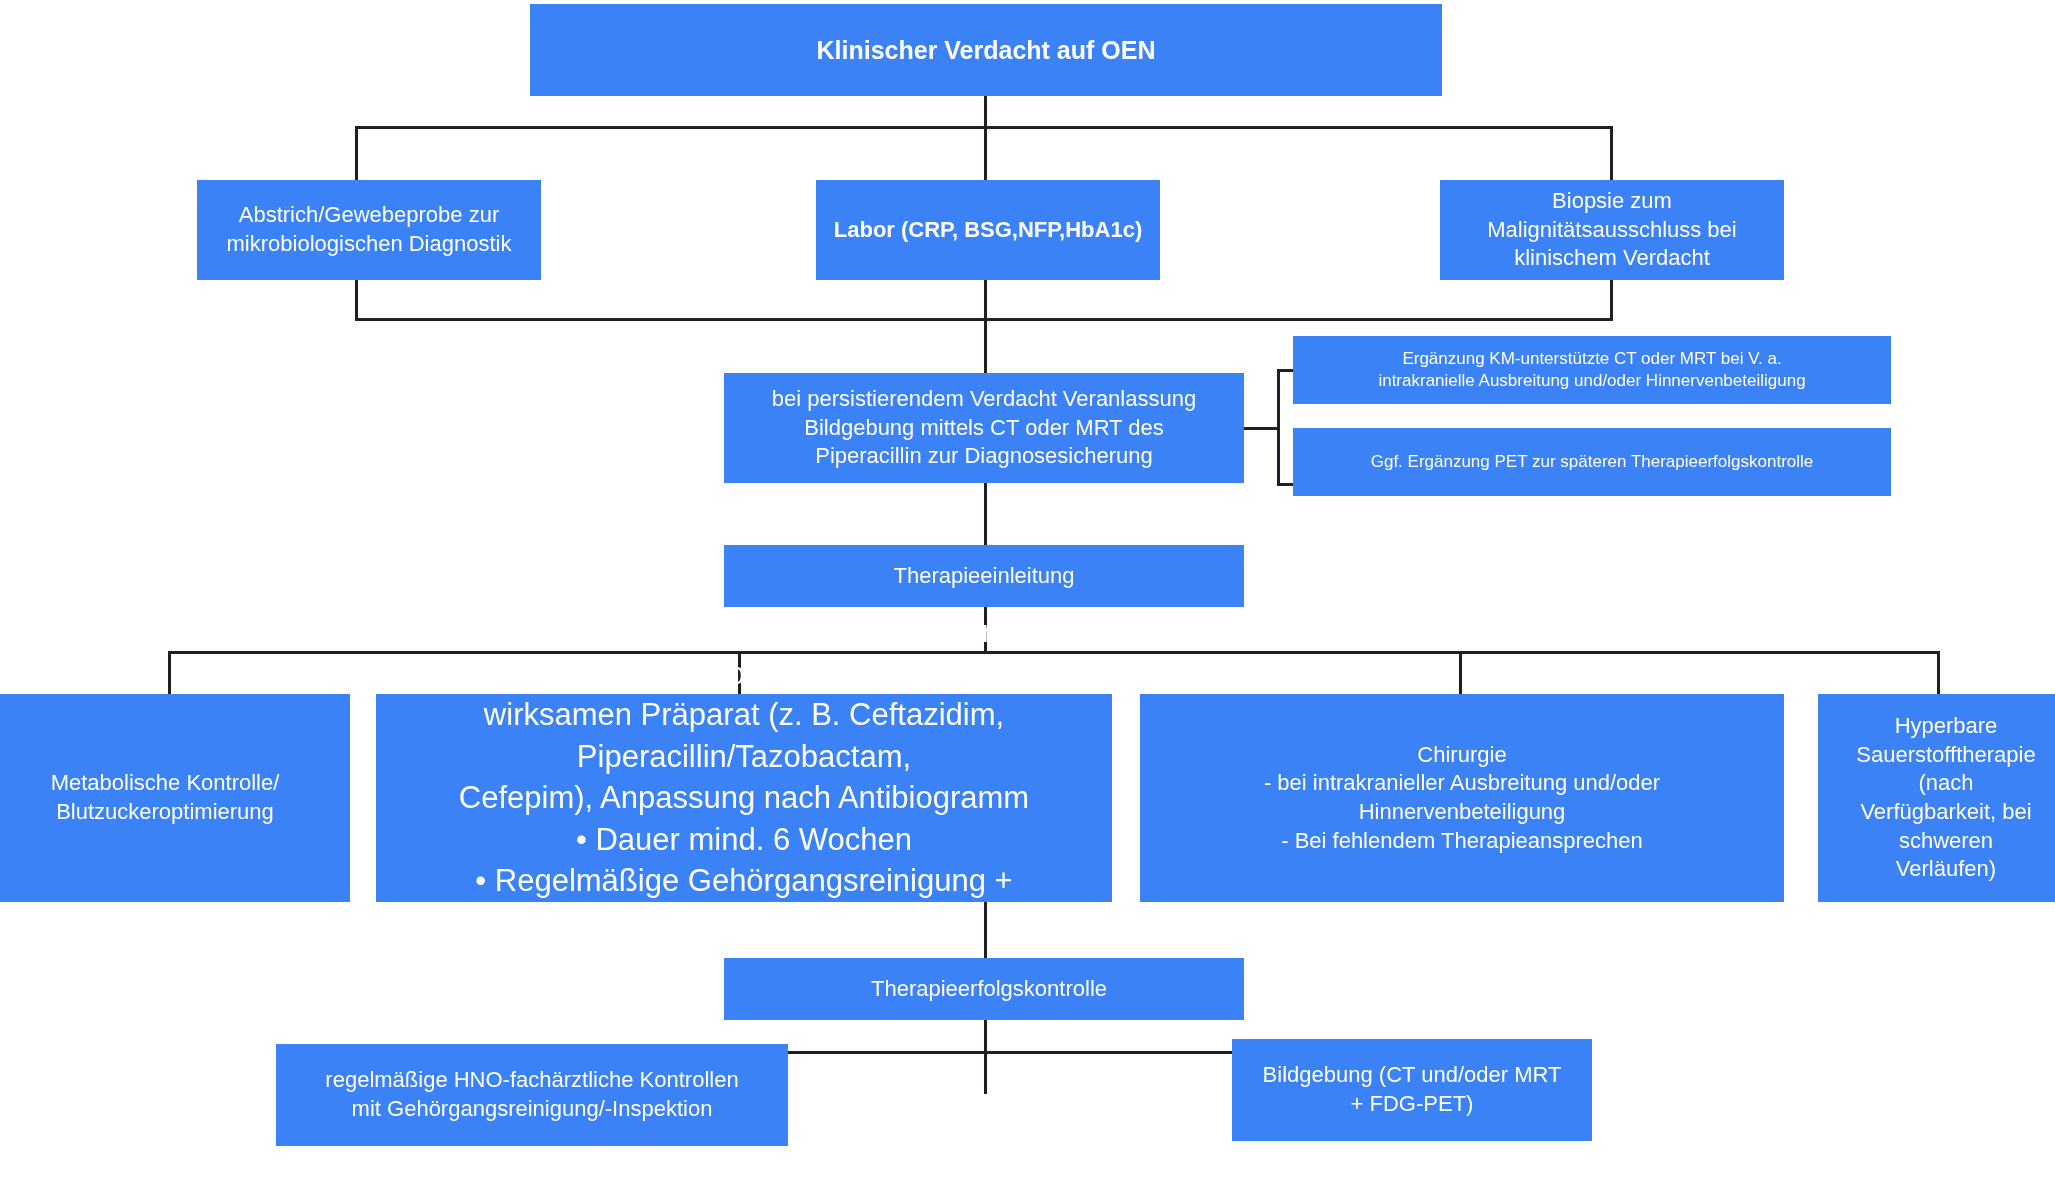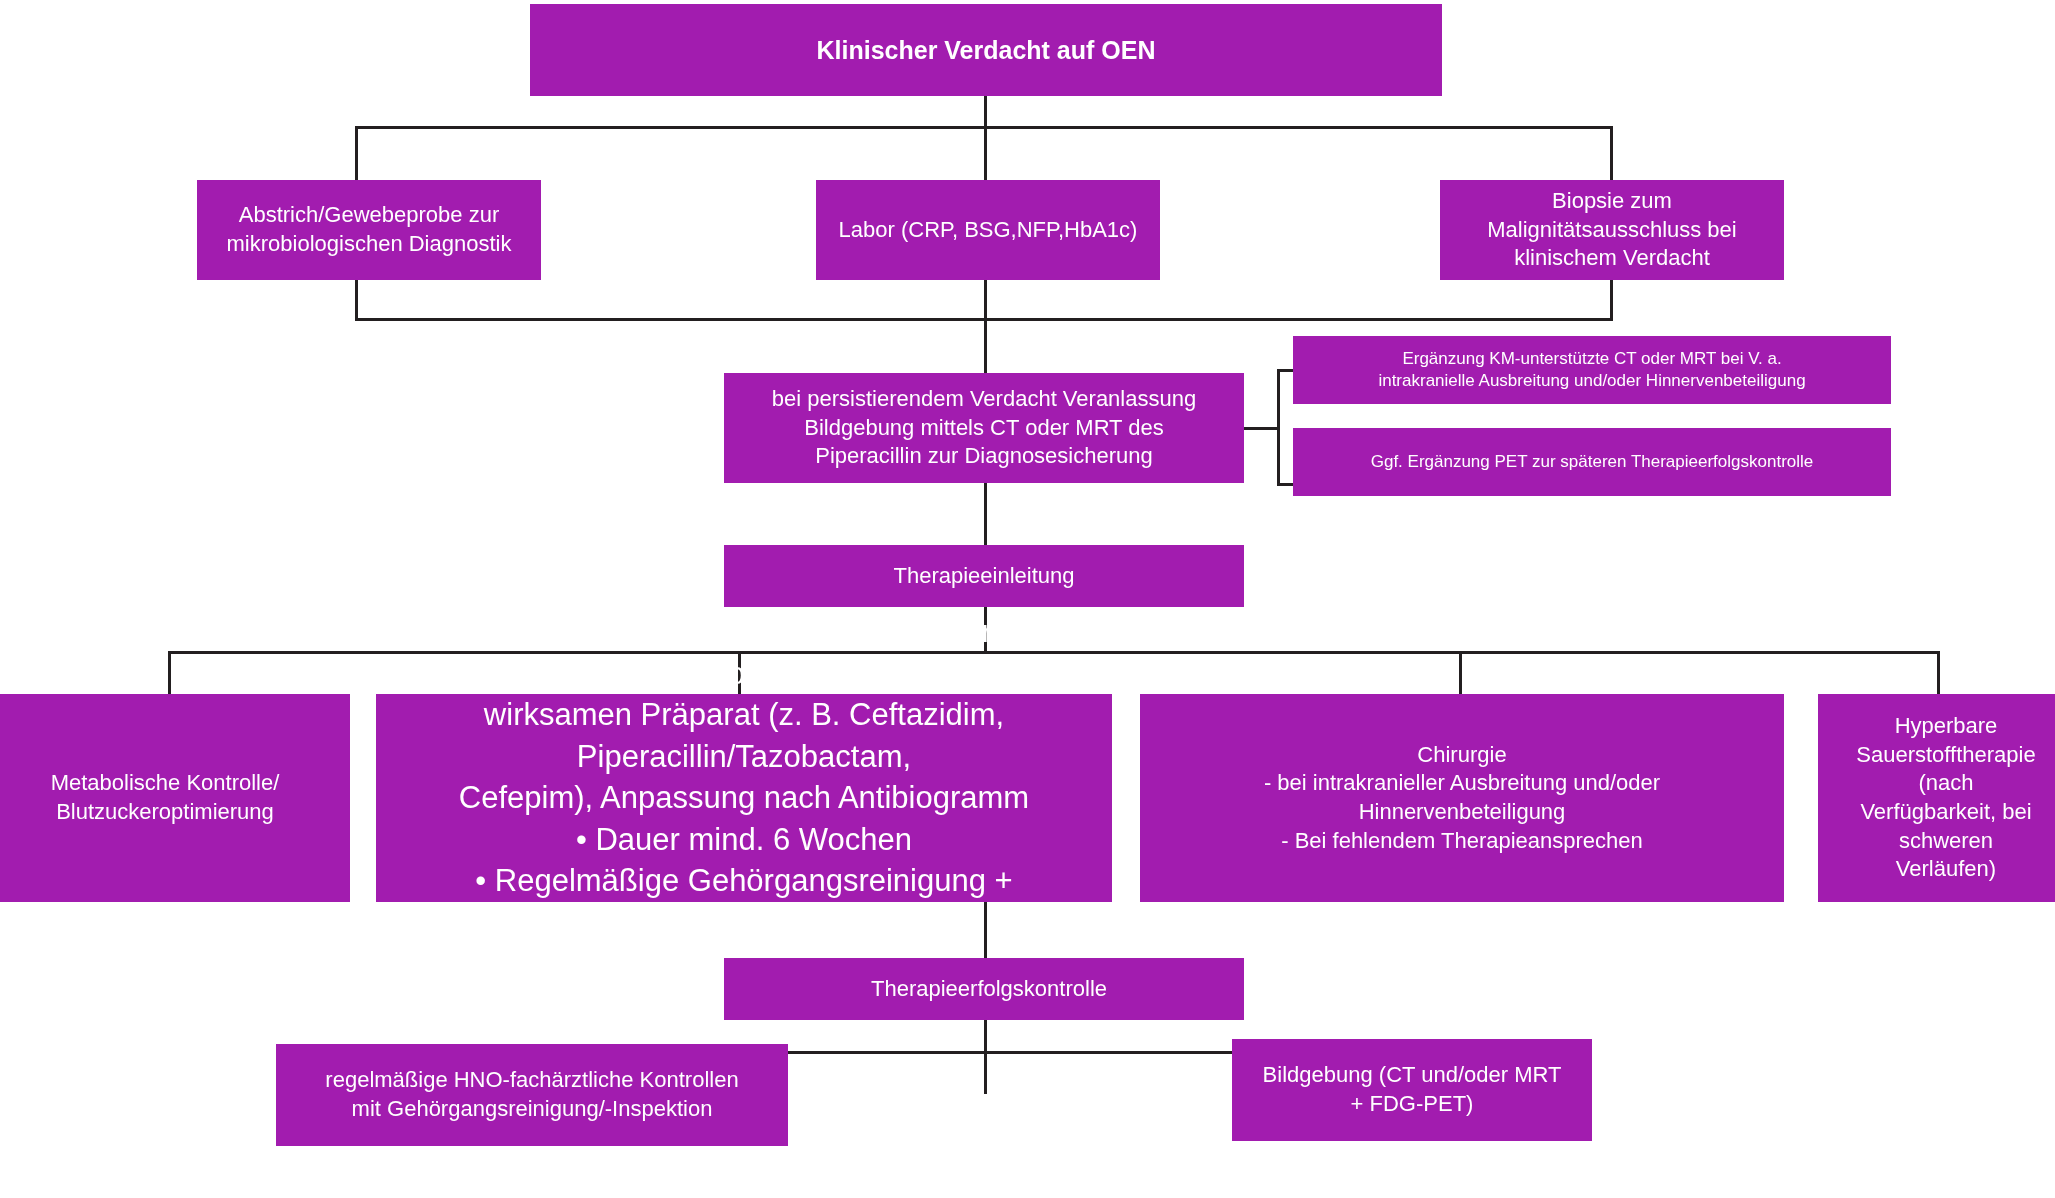--- a/index.html
+++ b/index.html
@@ -10,21 +10,21 @@
     font-family: "Liberation Sans", sans-serif;
   }
   #flow {
     position: relative;
     width: 2055px;
     height: 1198px;
     overflow: hidden;
   }
   .box {
     position: absolute;
-    background: #a21caf;
+    background: #3b82f6;
     color: #ffffff;
     display: flex;
     align-items: center;
     justify-content: center;
     text-align: center;
     line-height: 1.30;
     font-size: 22px;
     padding: 4px 10px;
     white-space: pre-line;
     z-index: 3;
@@ -58,21 +58,21 @@
 
   <div class="line h" style="left:355px; top:126px; width:1258px;"></div>
 
   <div class="line v" style="left:355px; top:126px; height:55px;"></div>
   <div class="line v" style="left:984px; top:126px; height:55px;"></div>
   <div class="line v" style="left:1610px; top:126px; height:55px;"></div>
 
   <div class="box" style="left:190px; top:180px; width:344px; height:100px;margin-left:7px;">Abstrich/Gewebeprobe zur
 mikrobiologischen Diagnostik</div>
 
-  <div class="box" style="left:816px; top:180px; width:344px; height:100px;">Labor (CRP, BSG,NFP,HbA1c)</div>
+  <div class="box" style="left:816px; top:180px; width:344px; height:100px;font-weight:bold;">Labor (CRP, BSG,NFP,HbA1c)</div>
 
   <div class="box" style="left:1440px; top:180px; width:344px; height:100px;">Biopsie zum
 Malignitätsausschluss bei
 klinischem Verdacht</div>
 
   <div class="line v" style="left:355px; top:280px; height:40px;"></div>
   <div class="line v" style="left:984px; top:280px; height:95px;"></div>
   <div class="line v" style="left:1610px; top:280px; height:40px;"></div>
   <div class="line h" style="left:355px; top:318px; width:1258px;"></div>
 

